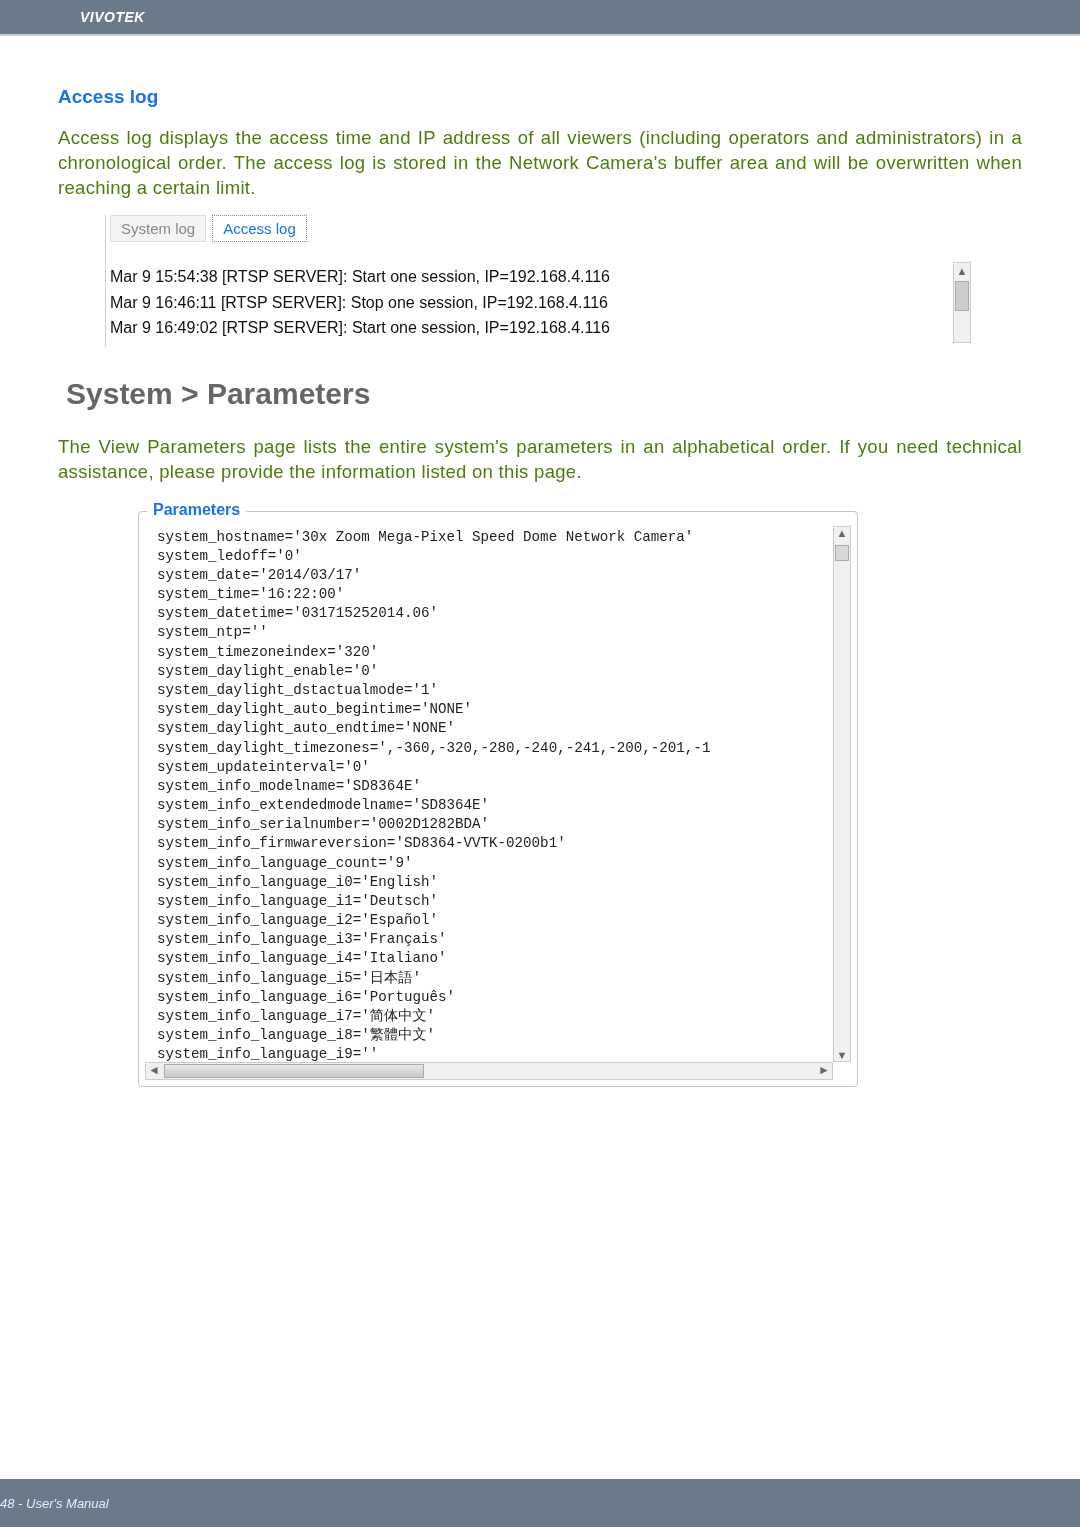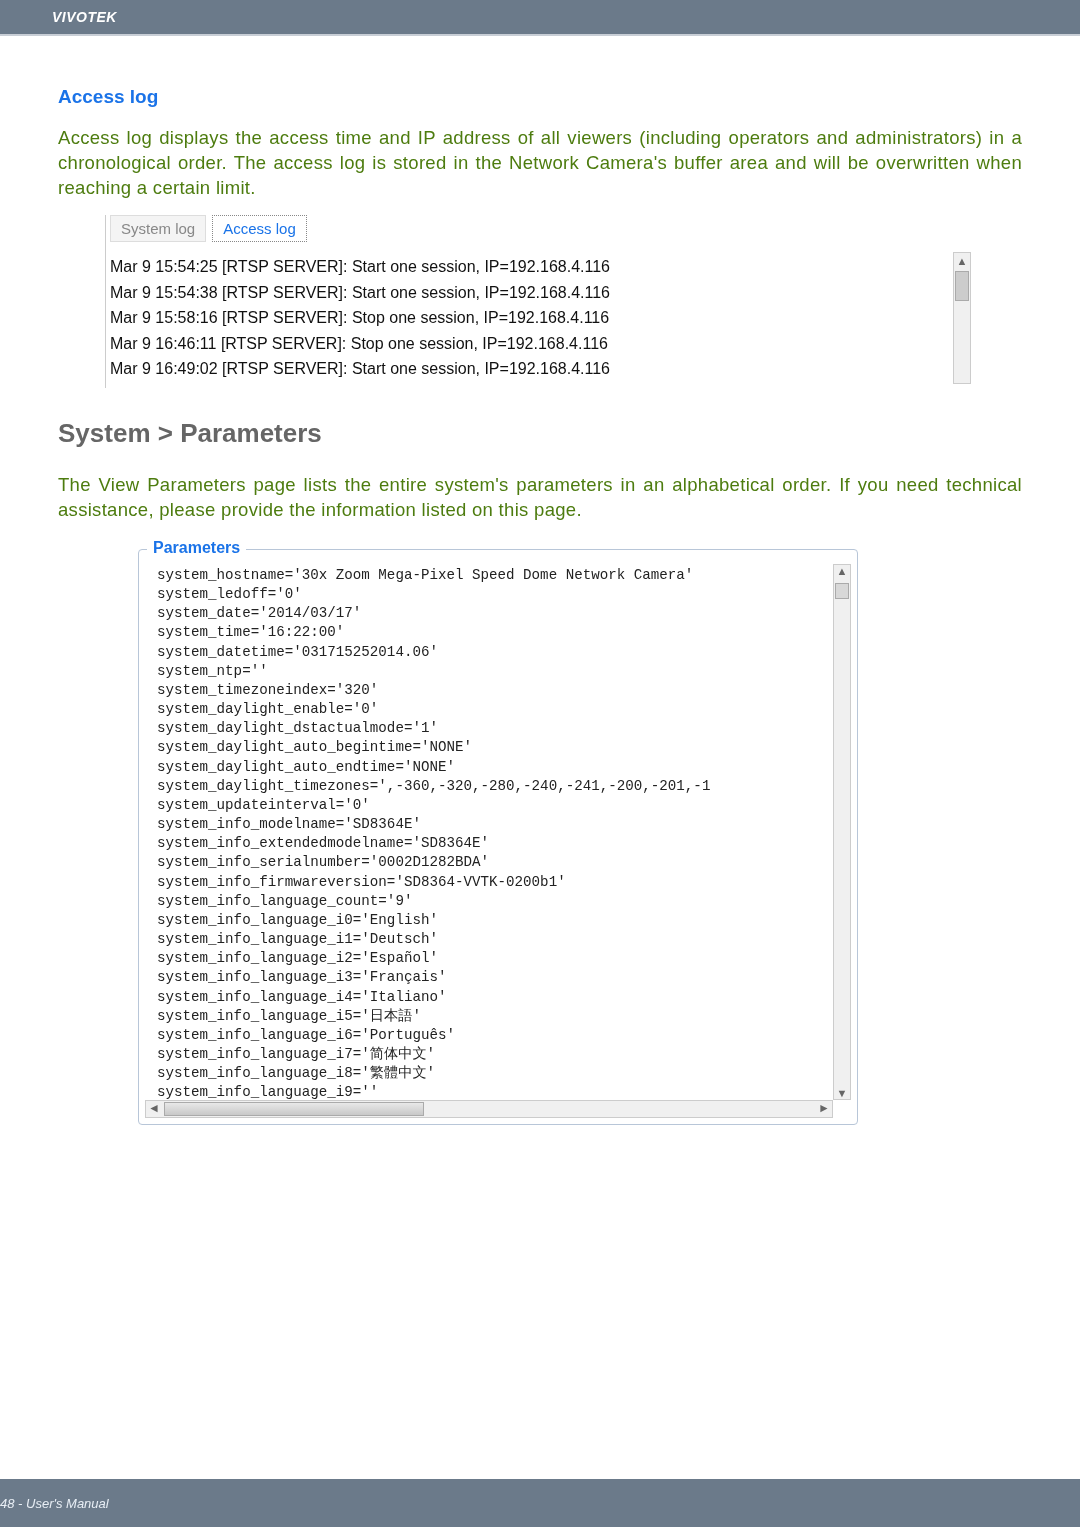--- a/index.html
+++ b/index.html
@@ -8,21 +8,21 @@
     background: #fff;
     width: 1080px;
     height: 1527px;
     position: relative;
   }
   .header-bar {
     background: #6b7a8a;
     height: 36px;
     display: flex;
     align-items: center;
-    padding-left: 52px;
+    padding-left: 80px;
     border-bottom: 2px solid #c8ced6;
   }
   .header-title {
     color: #fff;
     font-style: italic;
     font-weight: bold;
     font-size: 14px;
     letter-spacing: 0.5px;
   }
   .content {
@@ -44,21 +44,21 @@
   }
   .log-box {
     margin: 0 auto 30px auto;
     width: 870px;
     border-left: 1px solid #ccc;
     padding-left: 0;
   }
   .tabs {
     display: flex;
     gap: 6px;
-    margin-bottom: 6px;
+    margin-bottom: 16px;
     padding-left: 4px;
   }
   .tab {
     padding: 4px 10px;
     font-size: 15px;
     color: #888;
     background: #f4f4f4;
     border: 1px solid #ddd;
   }
   .tab.active {
@@ -79,23 +79,23 @@
     top: 4px;
     bottom: 4px;
     width: 18px;
     background: #f0f0f0;
     border: 1px solid #ccc;
   }
   .log-scroll .up-arrow { text-align: center; font-size: 11px; color: #666; }
   .log-scroll .thumb { position: absolute; top: 18px; left: 1px; right: 1px; height: 30px; background: #ccc; border: 1px solid #aaa; }
   .h1-gray {
     color: #666;
-    font-size: 26px;
-    font-weight: bold;
-    margin: 8px 0 24px 0;
+    font-size: 30px;
+    font-weight: bold;
+    margin: 8px 0 24px 8px;
   }
   .params-fieldset {
     margin: 26px 0 0 80px;
     width: 720px;
     border: 1px solid #b8c6d8;
     border-radius: 4px;
     padding: 10px 4px 4px 4px;
     position: relative;
   }
   .params-legend {
@@ -171,23 +171,21 @@
 
   <div class="section-title-blue">Access log</div>
   <div class="body-text">Access log displays the access time and IP address of all viewers (including operators and administrators) in a chronological order. The access log is stored in the Network Camera's buffer area and will be overwritten when reaching a certain limit.</div>
 
   <div class="log-box">
     <div class="tabs">
       <div class="tab">System log</div>
       <div class="tab active">Access log</div>
     </div>
     <div class="log-lines">
-      <div>Mar 9 15:54:25 [RTSP SERVER]: Start one session, IP=192.168.4.116</div>
       <div>Mar 9 15:54:38 [RTSP SERVER]: Start one session, IP=192.168.4.116</div>
-      <div>Mar 9 15:58:16 [RTSP SERVER]: Stop one session, IP=192.168.4.116</div>
       <div>Mar 9 16:46:11 [RTSP SERVER]: Stop one session, IP=192.168.4.116</div>
       <div>Mar 9 16:49:02 [RTSP SERVER]: Start one session, IP=192.168.4.116</div>
       <div class="log-scroll">
         <div class="up-arrow">▲</div>
         <div class="thumb"></div>
       </div>
     </div>
   </div>
 
   <div class="h1-gray">System &gt; Parameters</div>

